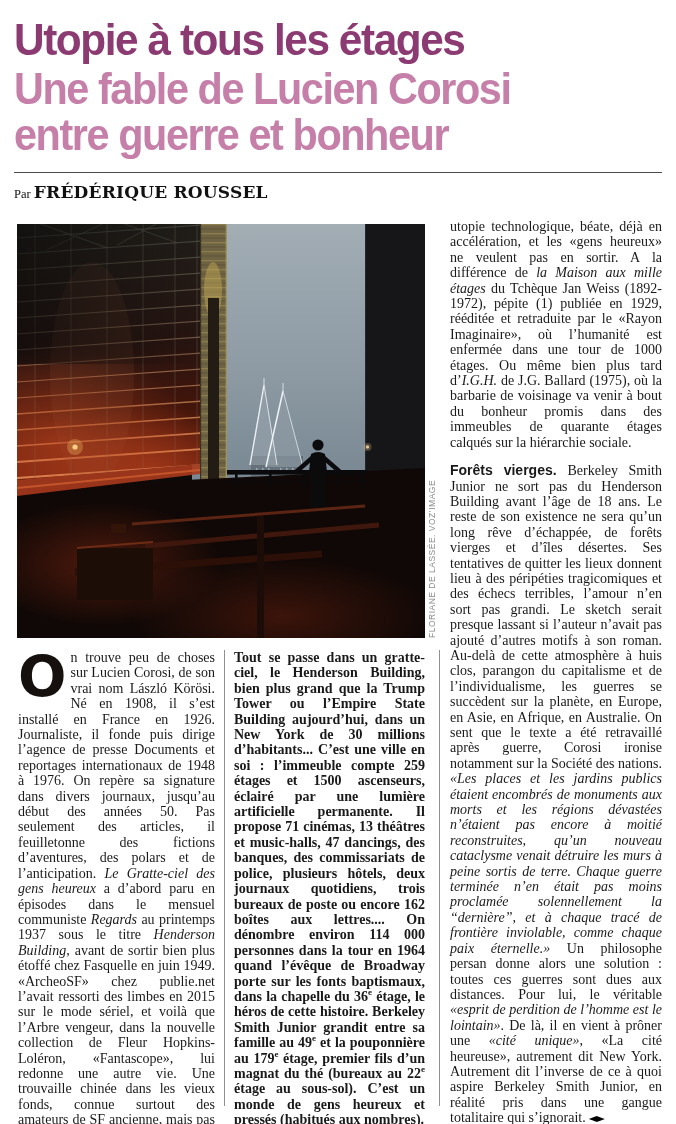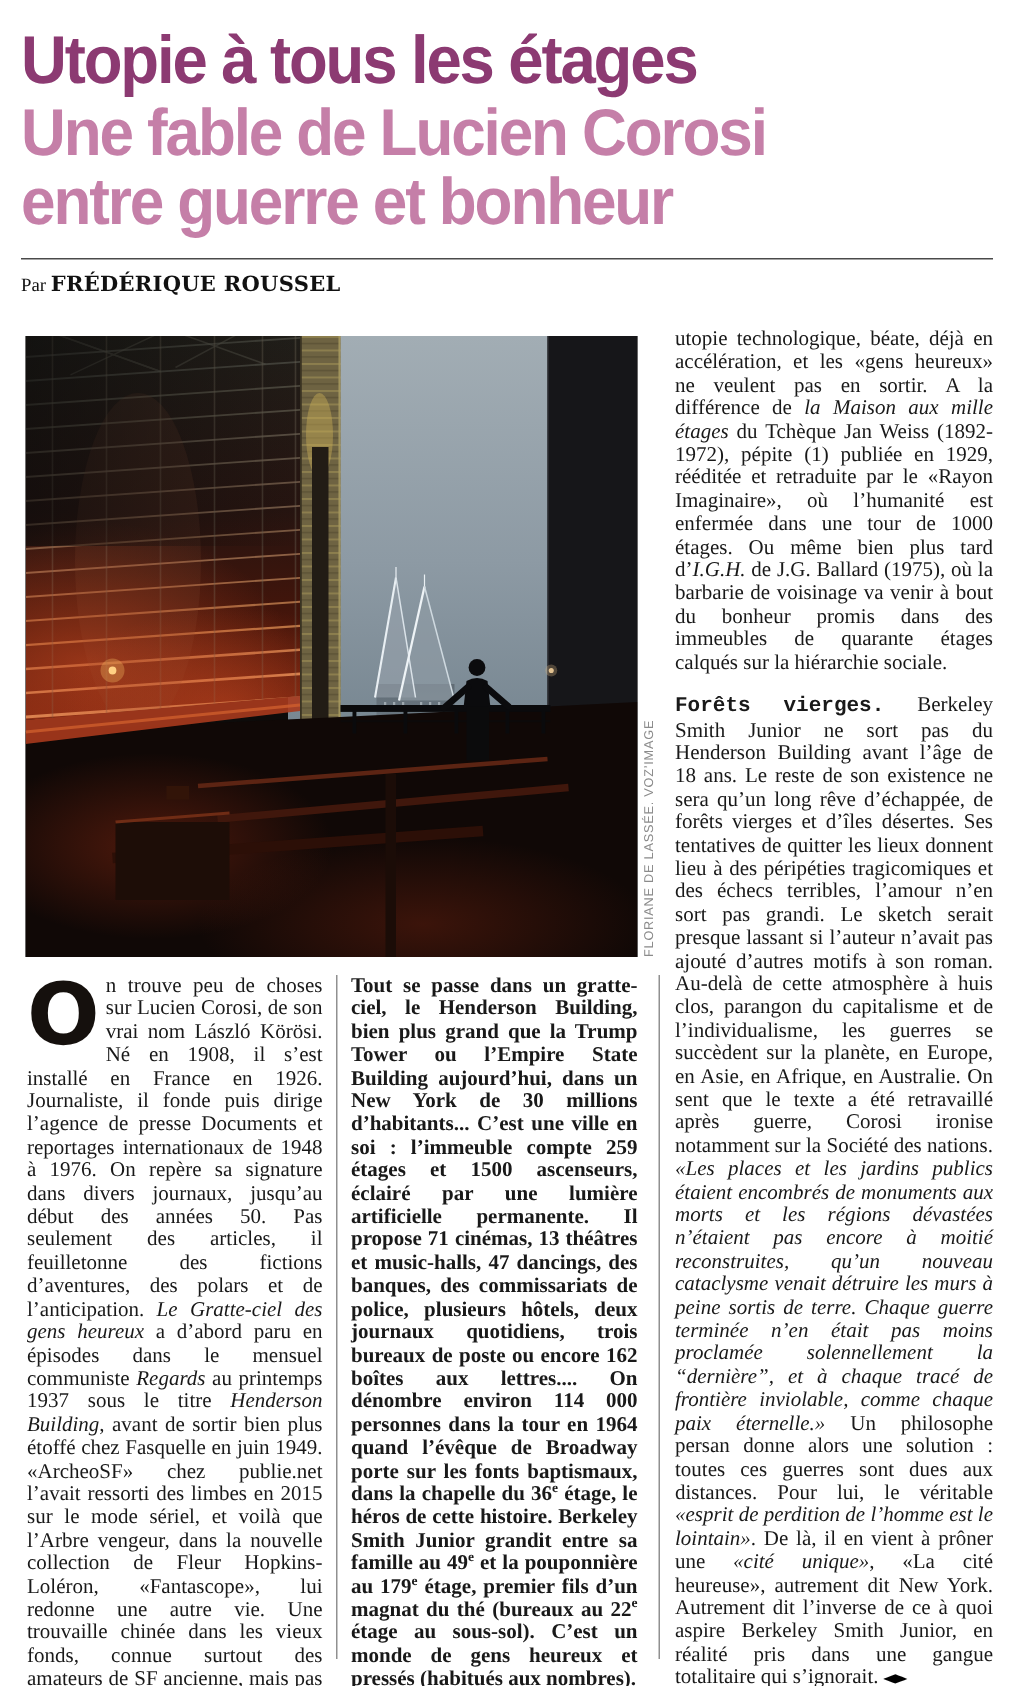--- a/index.html
+++ b/index.html
@@ -23,21 +23,21 @@
   }
   .subhead{
     position:absolute;left:14px;top:66px;
     font-family:"Liberation Sans", sans-serif;font-weight:700;
     font-size:44px;line-height:46px;letter-spacing:-1.5px;
     color:var(--c-subheadline);
     transform:scaleX(.94);transform-origin:0 0;white-space:nowrap;
   }
   .rule{position:absolute;left:14px;top:172px;width:648px;height:1px;background:#4a4a4a;}
   .byline{position:absolute;left:14px;top:182px;font-size:12.5px;color:#111;}
-  .byline strong{font-family:"DejaVu Serif", serif;font-size:14px;letter-spacing:.2px;}
+  .byline strong{font-family:"DejaVu Serif", serif;font-size:17px;letter-spacing:.2px;}
   
   .photo{position:absolute;left:17px;top:224px;width:408px;height:414px;background:#0d0b0a;overflow:hidden;}
   .photo svg{display:block;}
   .credit{
     position:absolute;left:427px;top:386px;height:252px;width:12px;
     writing-mode:vertical-rl;transform:rotate(180deg);
     font-family:"Liberation Sans", sans-serif;font-size:8.5px;letter-spacing:.5px;
     color:var(--c-credit);white-space:nowrap;
   }
   
@@ -51,21 +51,21 @@
   .divider{position:absolute;width:1px;background:var(--c-divider);}
   .divider-a{left:224px;top:650px;height:456px;}
   .divider-b{left:439px;top:650px;height:456px;}
   .dropcap{
     float:left;font-family:"DejaVu Sans", sans-serif;font-weight:700;
     font-size:57px;line-height:50px;height:56px;margin:2px 6px 0 0;
     letter-spacing:-2px;color:#15100d;
   }
   
   .si{font-style:italic;}
-  .sb{font-weight:bold;font-family:Liberation Mono, monospace;}
+  .sb{font-weight:bold;font-family:Liberation Sans, sans-serif;}
   .ssup{vertical-align:super;font-size:9px;line-height:0;}
   .send{display:inline-block;transform:scaleX(2.1) scaleY(.8);font-size:10px;
         margin-left:7px;color:#000;font-style:normal;}
 </style>
 </head>
 <body>
 
 <div class="page">
 
   <h1 class="headline">Utopie à tous les étages</h1>

